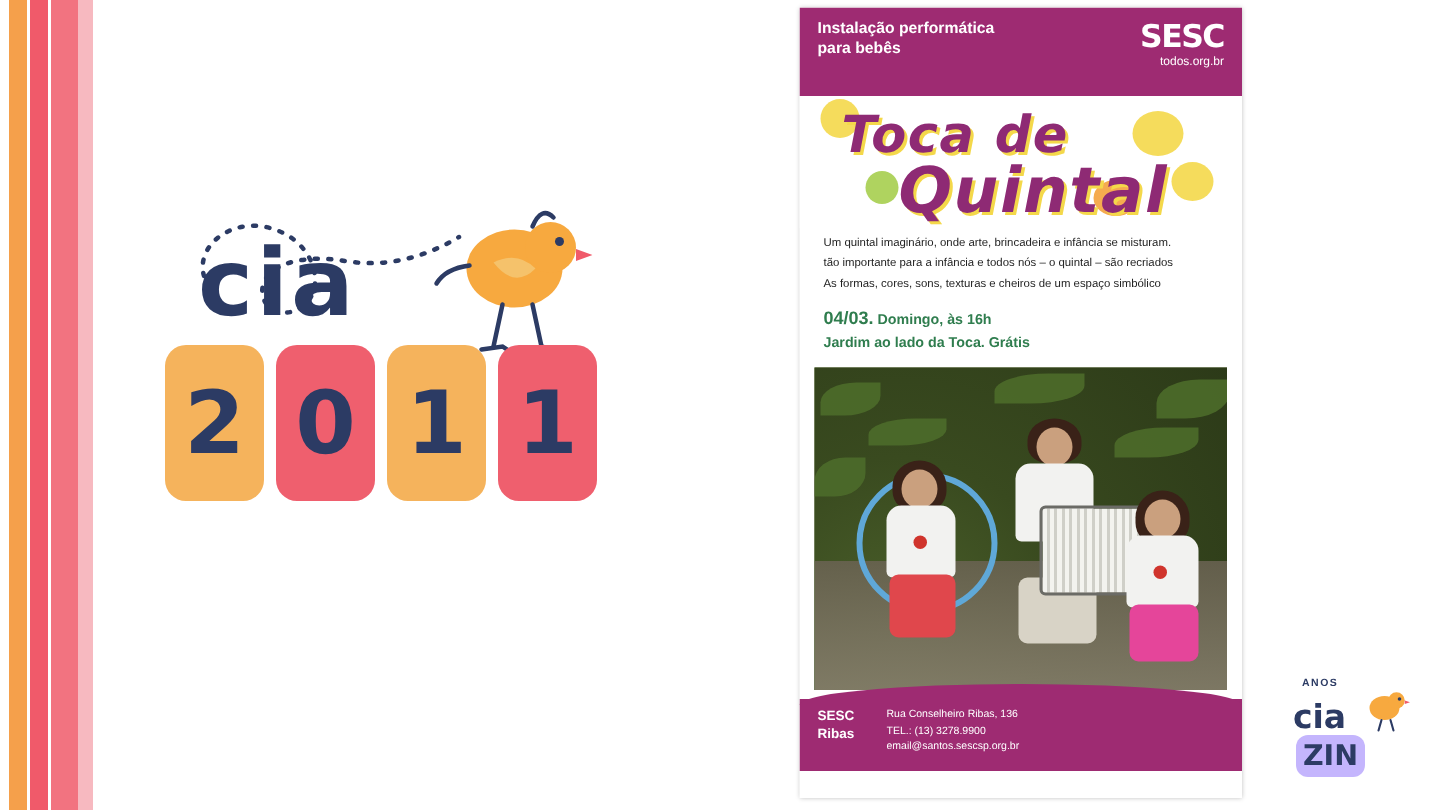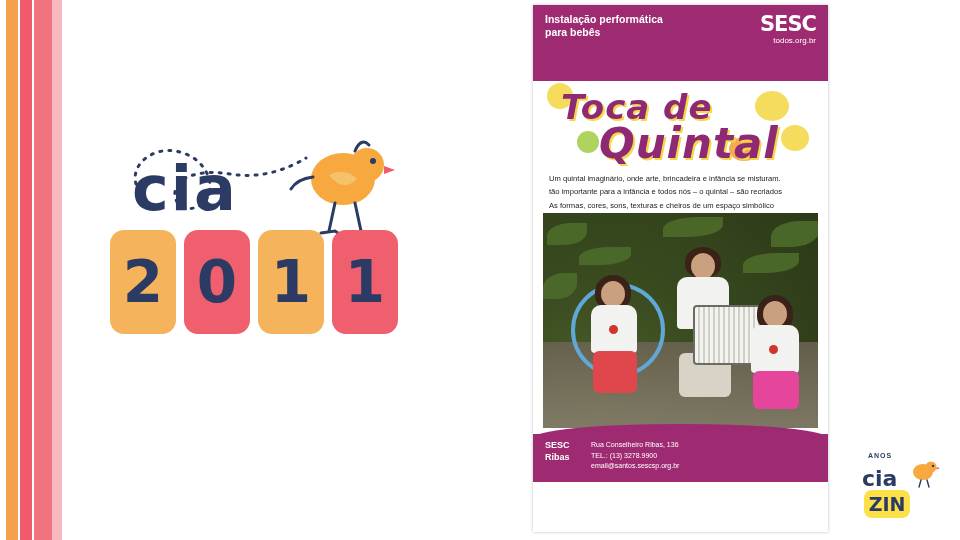--- a/index.html
+++ b/index.html
@@ -81,21 +81,21 @@
   .poster {
     position: absolute;
     left: 533px; top: 5px;
     width: 295px; height: 527px;
     background: #ffffff;
     box-shadow: 0 0 3px rgba(0,0,0,.25);
     overflow: hidden;
   }
   .poster-top {
     position: relative;
-    height: 76px;
+    height: 59px;
     background: #9e2b72;
     padding: 8px 12px 0 12px;
     box-sizing: border-box;
   }
   .poster-kicker {
     color: #ffffff;
     font-size: 10.5px;
     font-weight: bold;
     line-height: 1.25;
     width: 175px;
@@ -272,21 +272,21 @@
     left: 8px; top: 0px;
     font-size: 7px;
     font-weight: bold;
     color: #2c3b64;
     letter-spacing: 1px;
   }
   .mini-zin {
     position: absolute;
     left: 4px; top: 38px;
     width: 46px; height: 28px;
-    background: #fde047;
+    background: #c4b5fd;
     border-radius: 8px;
     color: #2c3b64;
     font-family: "DejaVu Sans", sans-serif;
     font-size: 19px;
     font-weight: bold;
     display: flex;
     align-items: center;
     justify-content: center;
   }
   .mini-bird {
@@ -357,20 +357,25 @@
     <div class="title-line1">Toca de</div>
     <div class="title-line2">Quintal</div>
   </div>
 
   <div class="body-text">
     <p>Um quintal imaginário, onde arte, brincadeira e infância se misturam.</p>
     <p>tão importante para a infância e todos nós – o quintal – são recriados</p>
     <p>As formas, cores, sons, texturas e cheiros de um espaço simbólico</p>
   </div>
 
+  <div class="date-block">
+    <span class="big">04/03.</span>
+    <span>Domingo, às 16h</span>
+    <div>Jardim ao lado da Toca. Grátis</div>
+  </div>
 
   <div class="photo">
     <div class="ground"></div>
     <span class="leaf" style="left:4px;  top:10px;  width:40px; height:22px;"></span>
     <span class="leaf" style="left:36px; top:34px;  width:52px; height:18px;"></span>
     <span class="leaf" style="left:0px;  top:60px;  width:34px; height:26px;"></span>
     <span class="leaf" style="left:228px;top:8px;   width:48px; height:26px;"></span>
     <span class="leaf" style="left:200px;top:40px;  width:56px; height:20px;"></span>
     <span class="leaf" style="left:120px;top:4px;   width:60px; height:20px;"></span>
 

